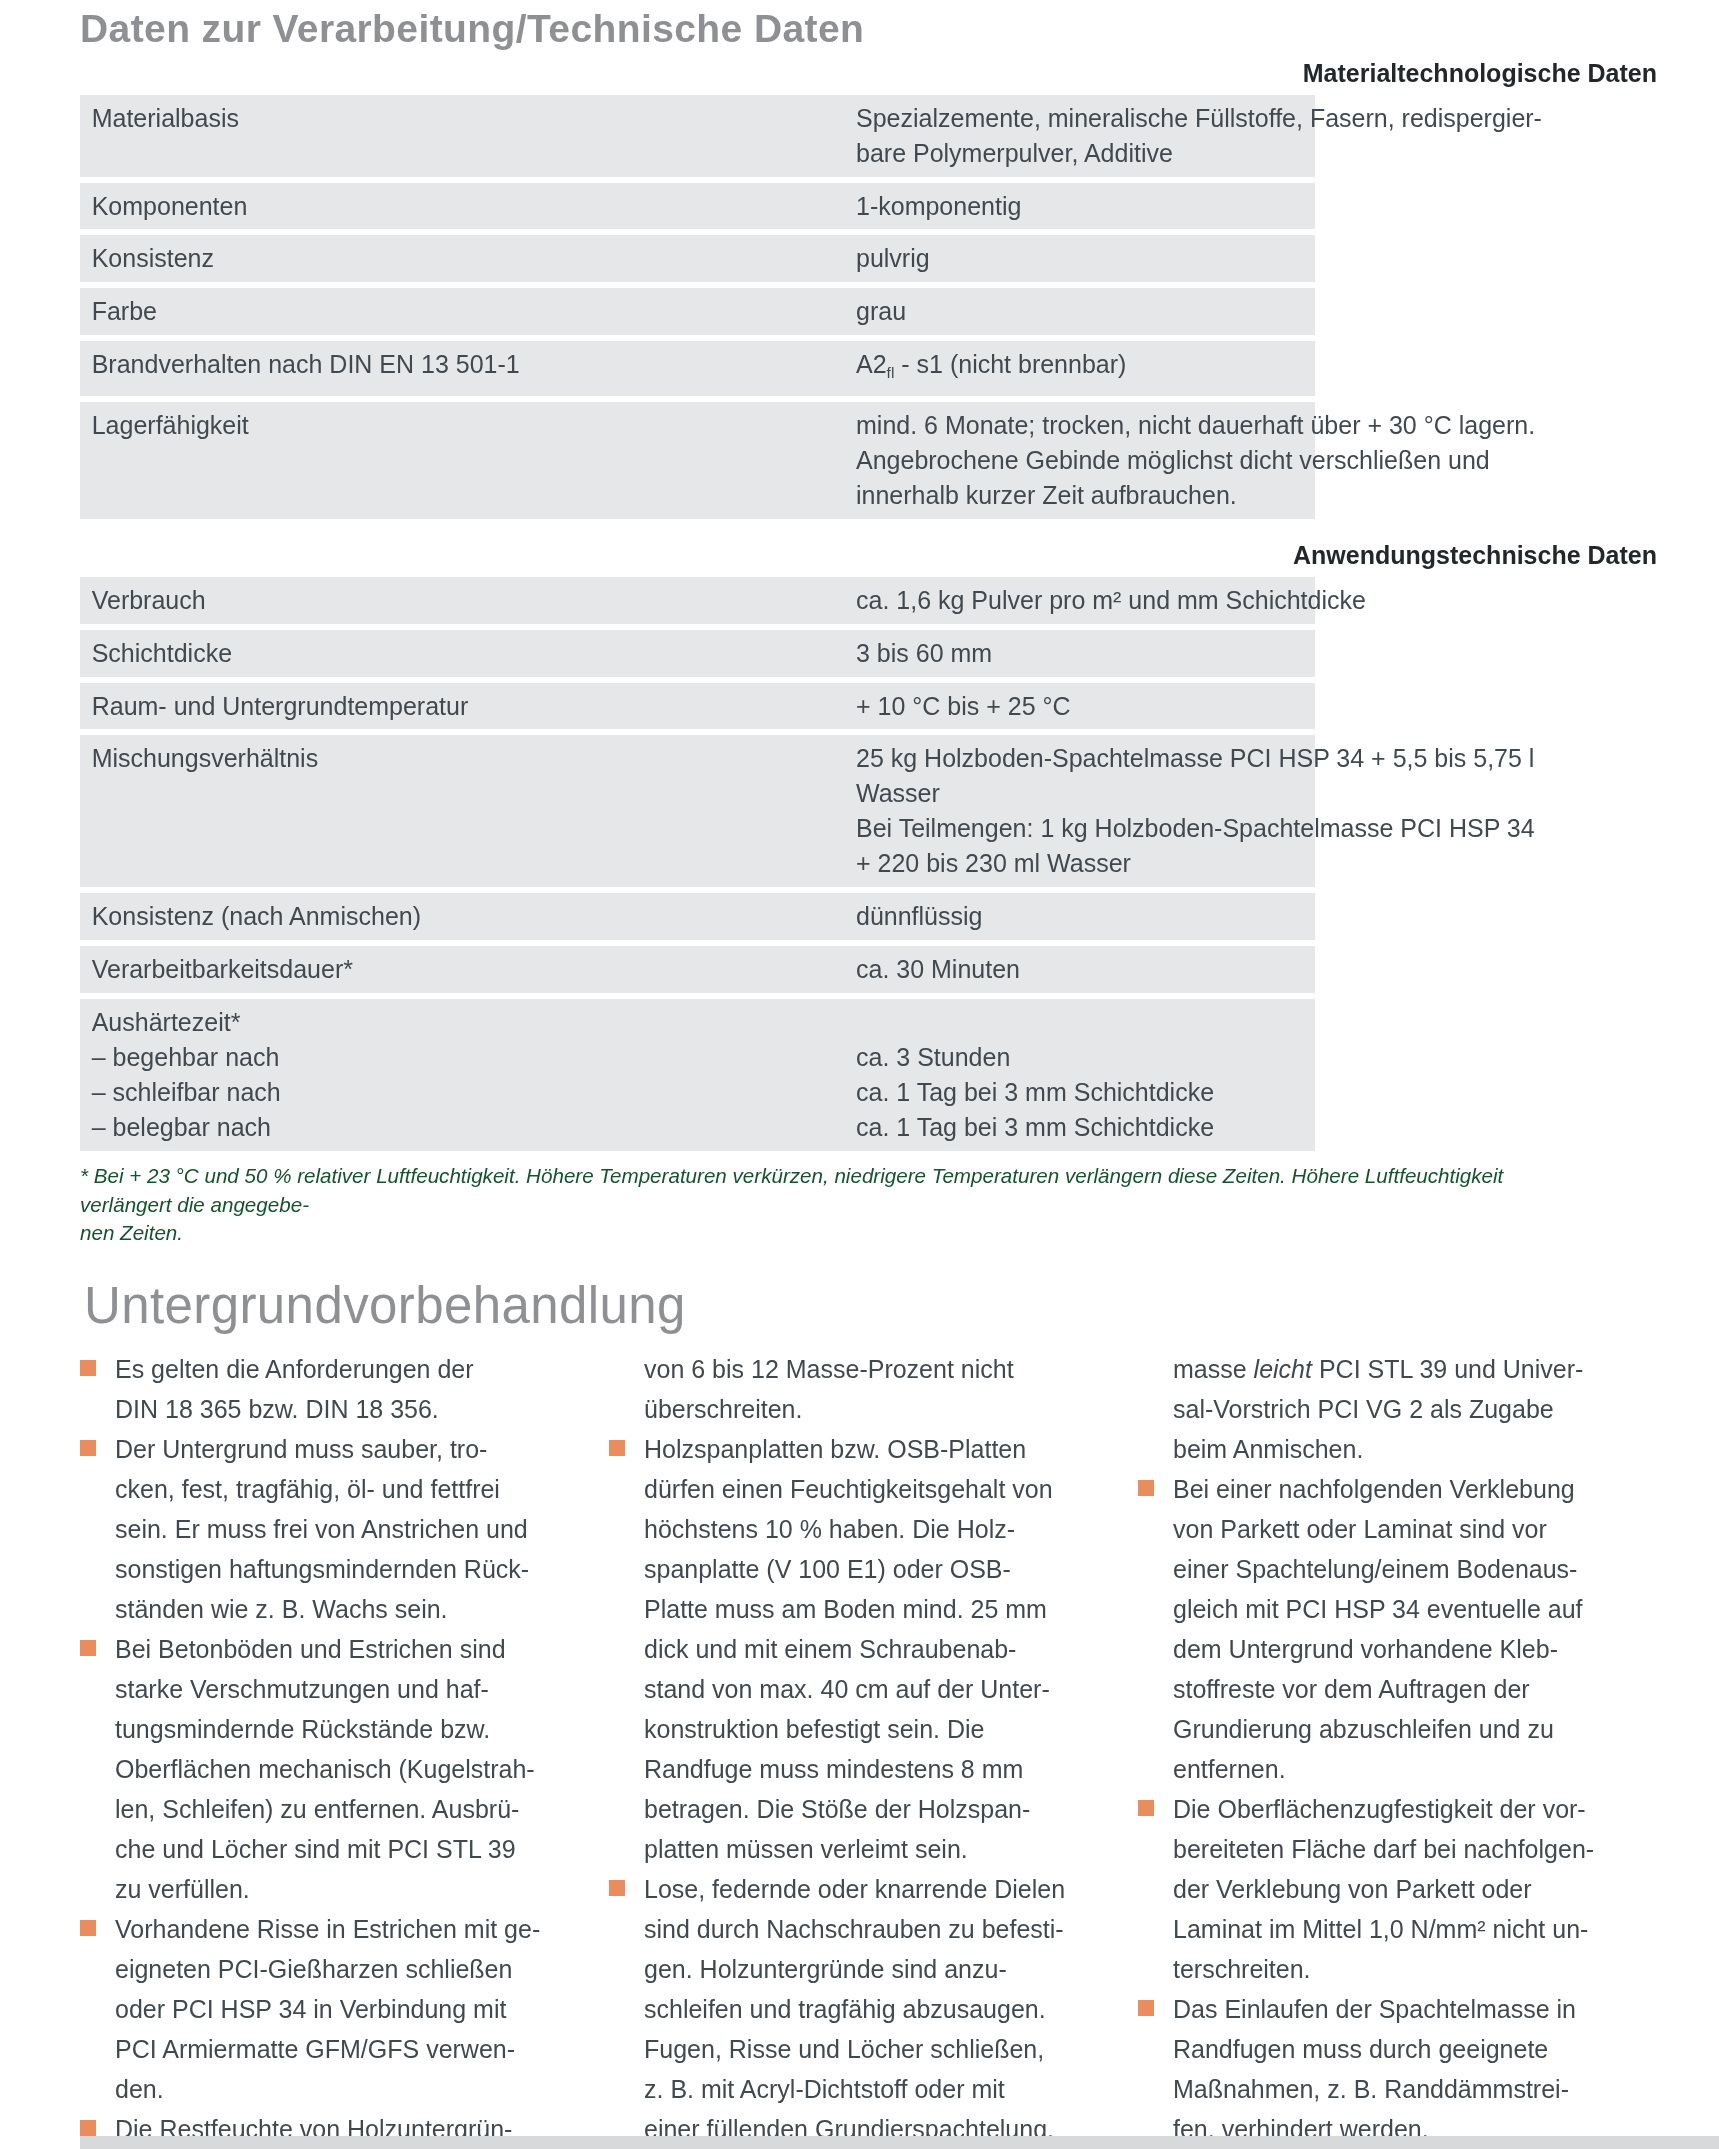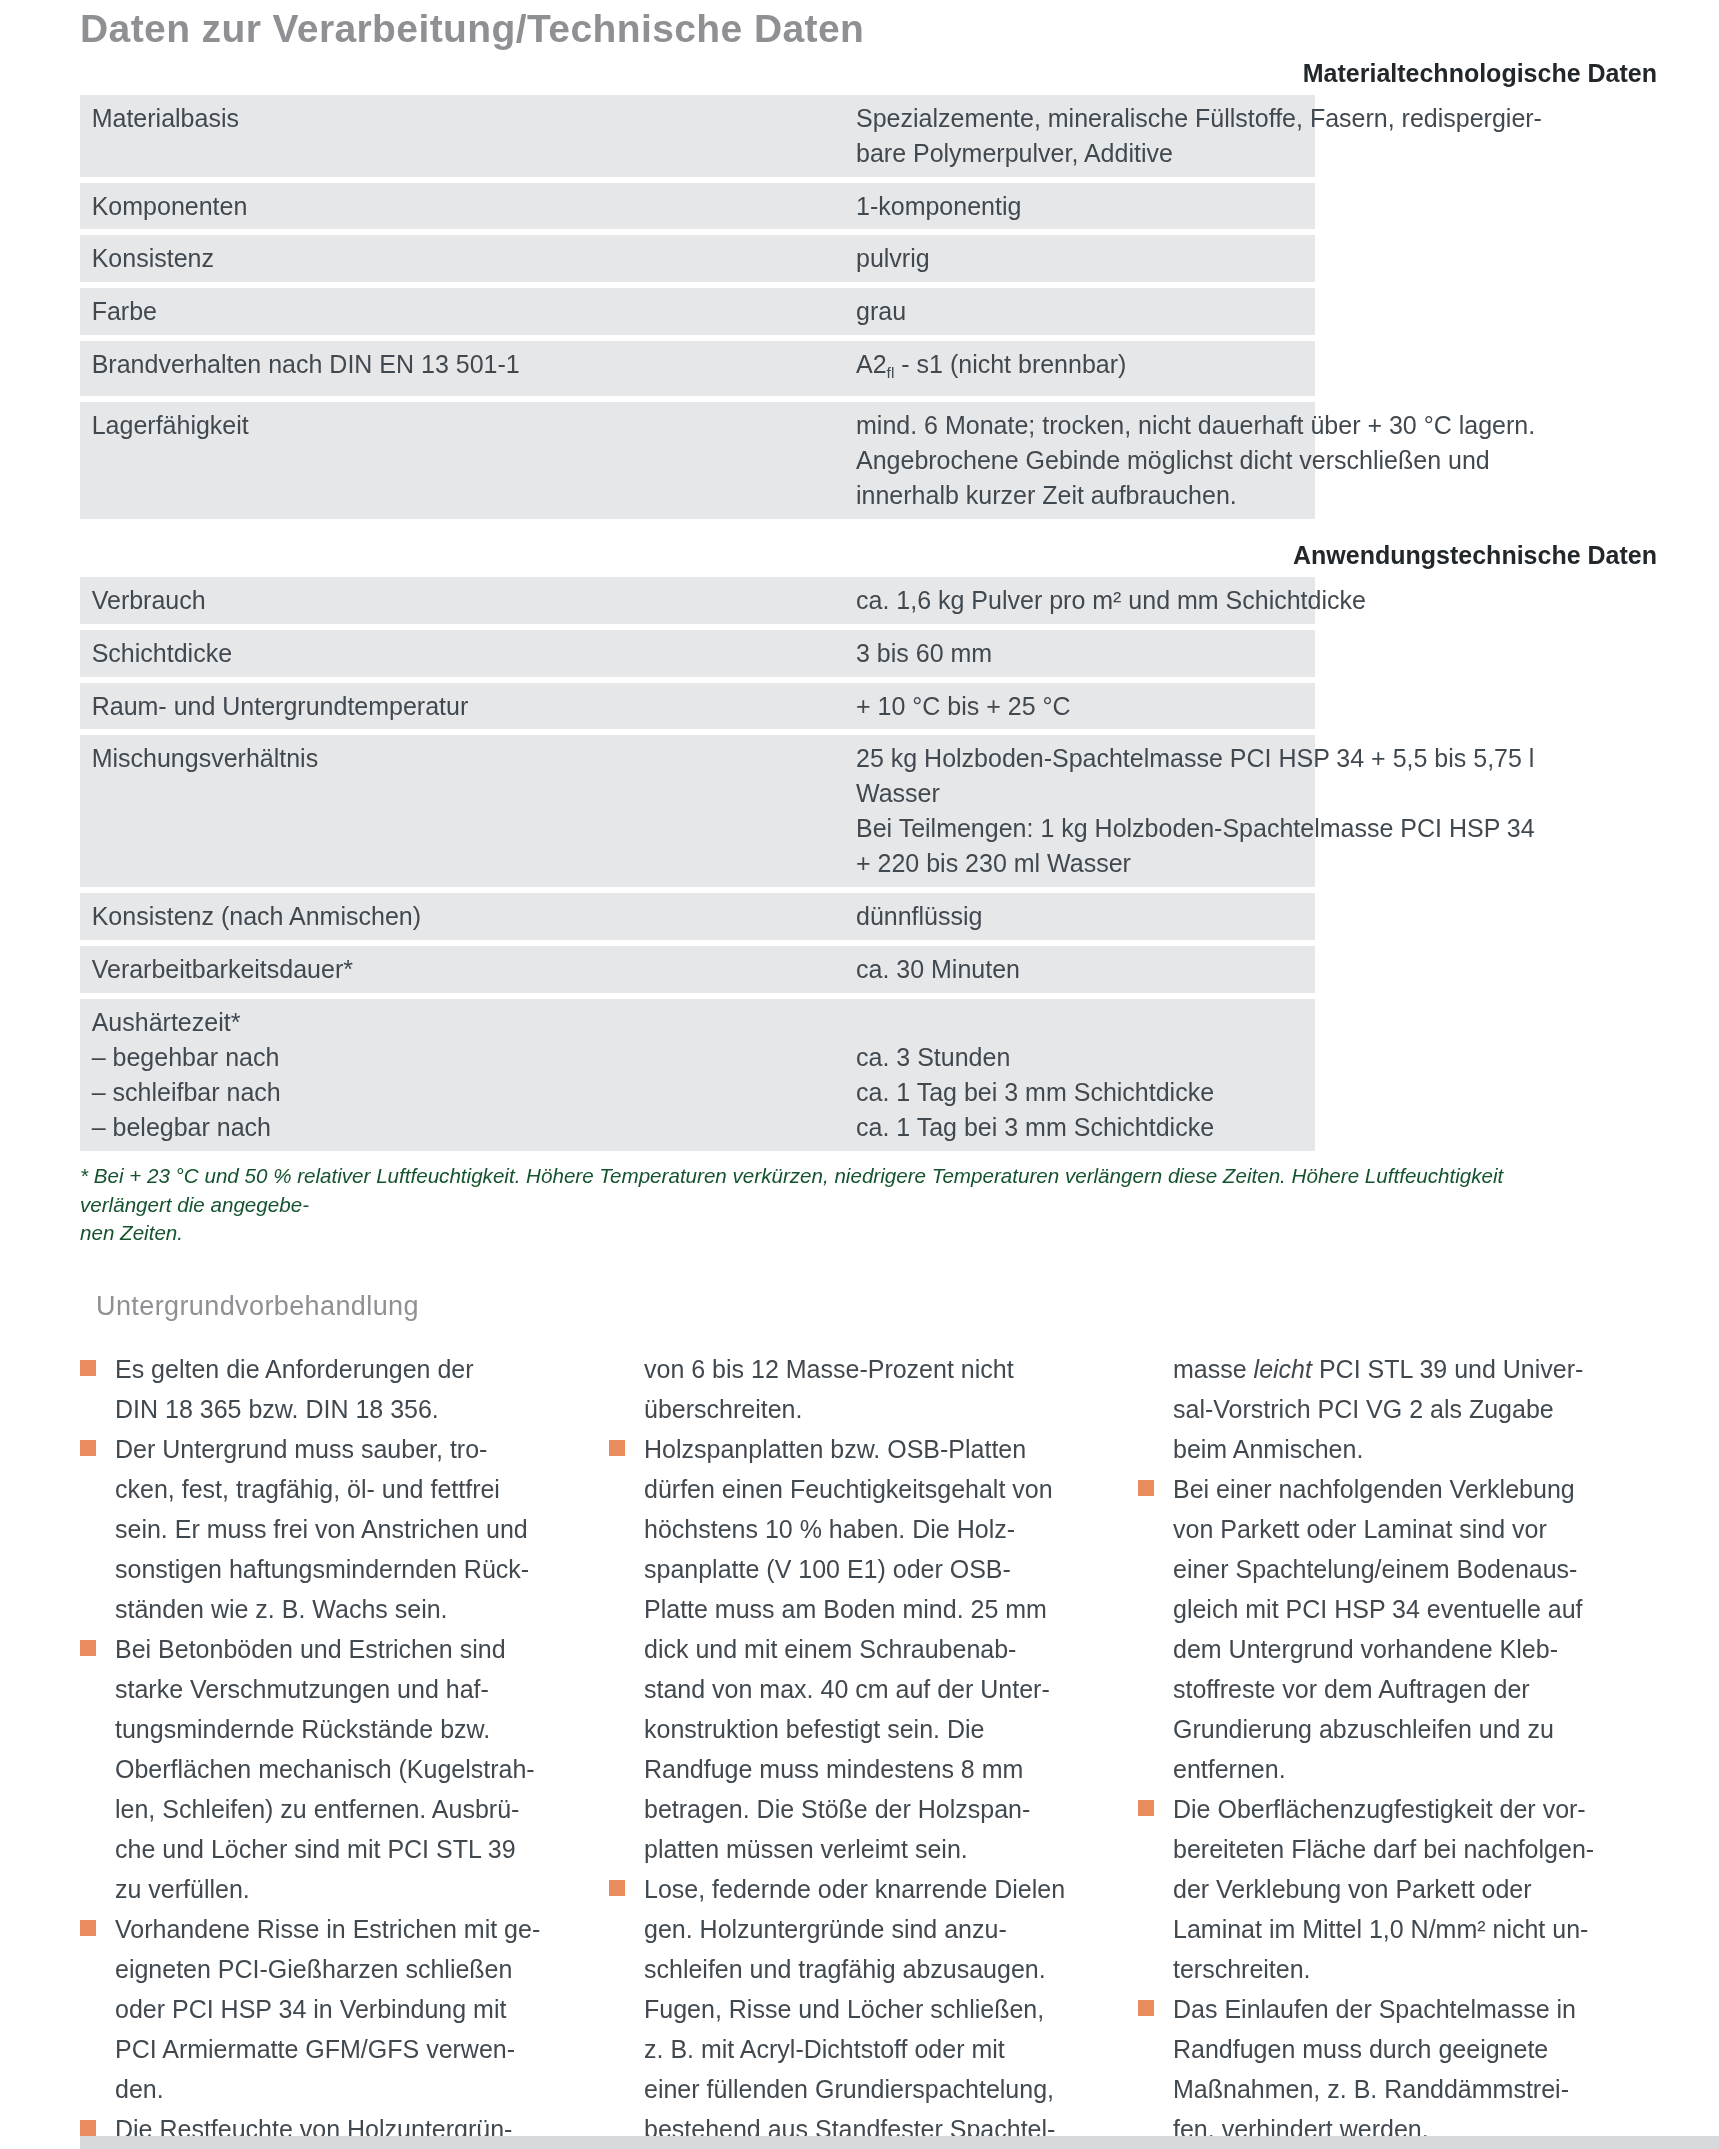--- a/index.html
+++ b/index.html
@@ -38,21 +38,21 @@
   .gline{display:flex;}
   .lbl{flex:0 0 776px;padding-left:11.7px;box-sizing:border-box;white-space:nowrap;}
   .val{flex:1;padding-right:10px;}
   .vline{white-space:nowrap;}
   .sub{font-size:0.62em;vertical-align:-0.35em;}
   .footnote{
     margin-top:11.7px;width:1515px;
     font-style:italic;font-size:20.6px;line-height:28.5px;color:#14532d;
   }
   .section-title{
-    font-size:27px;line-height:42px;margin:37px 0 0 16px;
+    font-size:51px;line-height:42px;margin:37px 0 0 4px;
     color:var(--title-gray);letter-spacing:0.4px;font-weight:400;
   }
   .cols{display:flex;gap:42px;margin-top:22px;}
   .col{width:487px;flex:0 0 487px;}
   .bline{
     position:relative;padding-left:35px;
     font-size:25px;line-height:40px;min-height:40px;
     white-space:nowrap;
   }
   .bullet-sq{
@@ -242,20 +242,21 @@
         <div class="bline">höchstens 10 % haben. Die Holz-</div>
         <div class="bline">spanplatte (V 100 E1) oder OSB-</div>
         <div class="bline">Platte muss am Boden mind. 25 mm</div>
         <div class="bline">dick und mit einem Schraubenab-</div>
         <div class="bline">stand von max. 40 cm auf der Unter-</div>
         <div class="bline">konstruktion befestigt sein. Die</div>
         <div class="bline">Randfuge muss mindestens 8 mm</div>
         <div class="bline">betragen. Die Stöße der Holzspan-</div>
         <div class="bline">platten müssen verleimt sein.</div>
         <div class="bline"><span class="bullet-sq"></span>Lose, federnde oder knarrende Dielen</div>
+        <div class="bline">sind durch Nachschrauben zu befesti-</div>
         <div class="bline">gen. Holzuntergründe sind anzu-</div>
         <div class="bline">schleifen und tragfähig abzusaugen.</div>
         <div class="bline">Fugen, Risse und Löcher schließen,</div>
         <div class="bline">z. B. mit Acryl-Dichtstoff oder mit</div>
         <div class="bline">einer füllenden Grundierspachtelung,</div>
         <div class="bline">bestehend aus Standfester Spachtel-</div>
       </div>
       <div class="col">
         <div class="bline">masse <i>leicht</i> PCI STL 39 und Univer-</div>
         <div class="bline">sal-Vorstrich PCI VG 2 als Zugabe</div>

